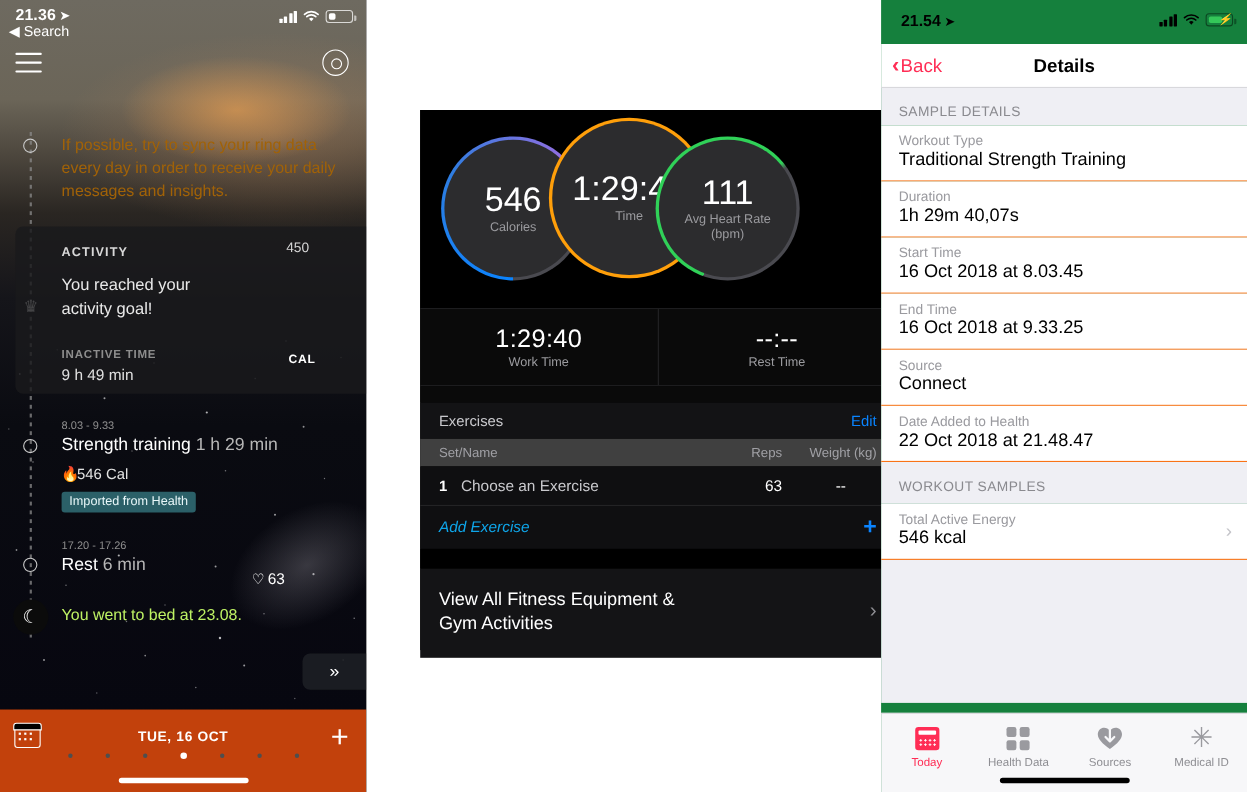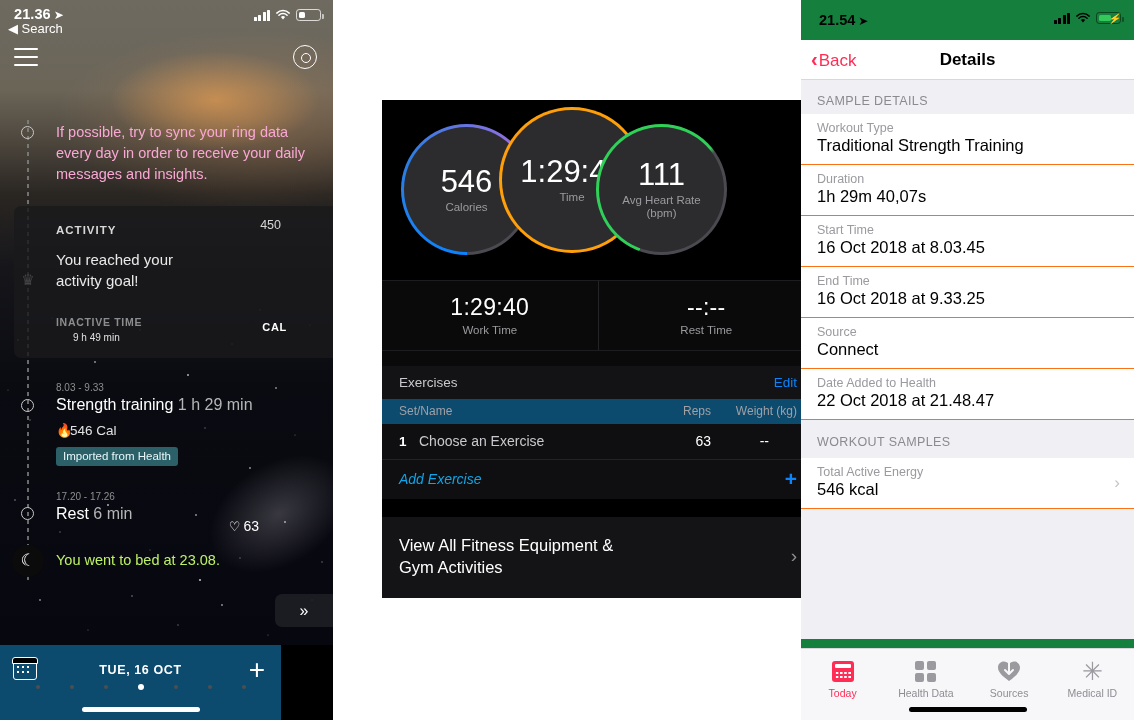--- a/index.html
+++ b/index.html
@@ -51,28 +51,28 @@
   .ring-btn::after { content:""; position:absolute; left:7px; top:7px; width:8px; height:8px; border:1.6px solid #fff; border-radius:50%; }
 
   .timeline-dots { position: absolute; left: 27px; top: 120px; width: 2px; height: 460px;
     background-image: linear-gradient(#8a8a8a 50%, rgba(0,0,0,0) 0%);
     background-size: 2px 8px; background-repeat: repeat-y; opacity:.75; }
   .tl-node { position:absolute; left:21px; width:13px; height:13px; border:1.5px solid #c9c9c9; border-radius:50%; background: transparent; }
   .tl-crown { position:absolute; left:18px; width:20px; height:16px; color:#fff; font-size:15px; text-align:center; line-height:16px; }
   .tl-moon { position:absolute; left:12px; width:32px; height:32px; border-radius:50%; background:#0b0b0b; color:#fff; font-size:17px; text-align:center; line-height:32px; }
 
   .p1-msg { position:absolute; left: 56px; top: 122px; width: 270px;
-    color: #f9a8d4; font-size: 14.5px; line-height: 21px; }
+    color: #a16207; font-size: 14.5px; line-height: 21px; }
 
   .p1-card { position:absolute; left: 14px; top: 206px; width: 319px; height: 152px;
     background: rgba(26,26,28,.82); border-radius: 7px 0 0 7px; }
   .card-label { position:absolute; left: 42px; top: 18px; font-size: 11.5px; letter-spacing: 1px; color:#d8d8d8; font-weight:600; }
   .card-head { position:absolute; left: 42px; top: 43px; width: 160px; color:#e9e9e9; font-size: 15px; line-height: 21px; }
   .card-sub { position:absolute; left: 42px; top: 110px; font-size: 10.5px; letter-spacing: .7px; color:#8d8d8d; font-weight:600; }
-  .card-subval { position:absolute; left: 42px; top: 126px; font-size: 10px; color:#e0e0e0;margin-left:17px; }
+  .card-subval { position:absolute; left: 42px; top: 126px; font-size: 14px; color:#e0e0e0; }
   .goal-top { position:absolute; right: 52px; top: 12px; font-size: 12.5px; color:#d6d6d6; }
   .goal-ring { position:absolute; right: 26px; top: 41px; width: 65px; height: 65px; border-radius:50%;
     background:#3ad7e8; display:flex; align-items:center; justify-content:center; }
   .goal-ring::before { content:""; position:absolute; left:4px; top:4px; right:4px; bottom:4px; border:2px solid #0c0c0e; border-radius:50%; }
   .goal-val { position:relative; color:#fff; font-size: 25px; font-weight: 300; letter-spacing: -.5px; }
   .goal-unit { position:absolute; right: 46px; top: 115px; font-size: 11px; font-weight:700; letter-spacing:.7px; color:#fff; }
 
   .ev { position:absolute; left: 56px; }
   .ev-time { font-size: 10px; color:#8f8f8f; }
   .ev-title { font-size: 16px; color:#fff; margin-top: 3px; }
@@ -82,21 +82,21 @@
   .badge { display:inline-block; margin-top: 9px; background:#2b6068; color:#e8f7f9;
     font-size: 11.5px; padding: 3px 7px 4px; border-radius: 3px; }
   .ev-hr { position:absolute; right: 62px; top: 27px; font-size: 14px; color:#fff; }
   .ev-hr .hrt { color:#fff; font-size: 13px; margin-right: 3px; }
   .ev-bed { position:absolute; left: 56px; top: 552px; font-size: 14.5px; color:#bef264; }
 
   .more-btn { position:absolute; right: 0; top: 594px; width: 58px; height: 33px;
     background: rgba(28,30,36,.92); border-radius: 7px 0 0 7px; color:#fff;
     text-align:center; line-height:33px; font-size: 16px; }
 
-  .p1-tabbar { position:absolute; left:0; bottom:0; width: 281px; height: 75px; background:#0c4a6e; }
+  .p1-tabbar { position:absolute; left:0; bottom:0; width: 333px; height: 75px; background:#c2410c; }
   .cal-icon { position:absolute; left: 13px; top: 13px; width: 24px; height: 22px; border:1.6px solid #fff; border-radius:3px; }
   .cal-icon::before { content:""; position:absolute; left:-1.6px; right:-1.6px; top:-1.6px; height:5px; border:1.6px solid #fff; border-radius:3px 3px 0 0; background:#000;}
   .cal-icon i { position:absolute; display:block; width:2px; height:2px; background:#fff; }
   .tab-date { position:absolute; left:0; right:0; top: 18px; text-align:center; font-size: 12.5px; font-weight:700; letter-spacing:.6px; color:#fff; }
   .tab-plus { position:absolute; right: 16px; top: 13px; font-size: 28px; font-weight: 200; color:#fff; line-height: 24px; }
   .dots { position:absolute; left:0; right:0; top: 40px; display:flex; justify-content:center; gap: 30px; }
   .dots i { width:4px; height:4px; border-radius:50%; background:#4e4e4e; display:block; }
   .dots i.on { background:#fff; width:6px; height:6px; margin:-1px 0; }
   .homebar { position:absolute; left: 50%; transform: translateX(-50%); bottom: 8px; width: 118px; height:5px; background:#fff; border-radius:3px; }
 
@@ -121,21 +121,21 @@
   .wr-cell { flex:1; padding: 13px 0 14px; text-align:center; }
   .wr-cell + .wr-cell { border-left:1px solid #232325; }
   .wr-val { color:#fff; font-size: 23px; font-weight: 300; letter-spacing:.3px; }
   .wr-lab { color:#9b9b9f; font-size: 11.5px; margin-top: 3px; }
   .p2-gap { height: 15px; background:#0a0a0a; }
 
   .p2-exhead { display:flex; justify-content:space-between; align-items:center;
     padding: 9px 17px 9px; background:#131315; }
   .exh-t { color:#c9c9cd; font-size: 13.5px; }
   .exh-edit { color:#0a84ff; font-size: 13.5px; }
-  .p2-cols { display:flex; align-items:center; padding: 5px 17px 6px; background:#0c4a6e; color:#a0a0a5; font-size: 12px; }
+  .p2-cols { display:flex; align-items:center; padding: 5px 17px 6px; background:#404040; color:#a0a0a5; font-size: 12px; }
   .p2-cols .cn { flex:1; }
   .p2-cols .cr { width: 46px; text-align:right; }
   .p2-cols .cw { width: 86px; text-align:right; }
   .p2-row { display:flex; align-items:center; padding: 9px 17px 10px; background:#0f0f11; border-bottom:1px solid #232325; }
   .p2-row .rn { width: 20px; color:#fff; font-size: 13.5px; font-weight:600; }
   .p2-row .rname { flex:1; color:#c9c9cd; font-size: 14px; }
   .p2-row .rr { width: 46px; text-align:right; color:#fff; font-size: 14px; }
   .p2-row .rw { width: 86px; text-align:right; color:#fff; font-size: 14px; padding-right: 28px; }
   .p2-add { display:flex; justify-content:space-between; align-items:center; padding: 11px 17px 12px; background:#0f0f11; }
   .p2-add .a-l { color:#0ea5e9; font-size: 14px; font-style: italic; }

